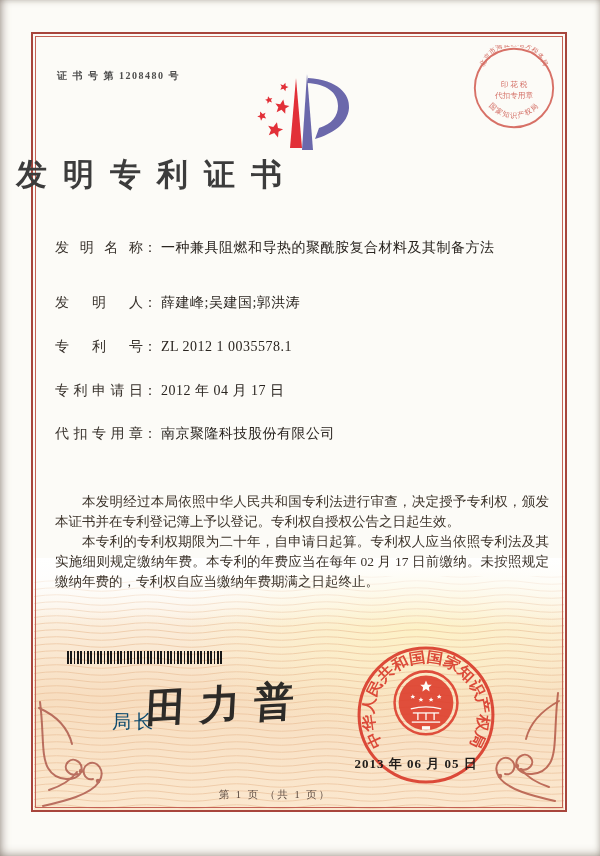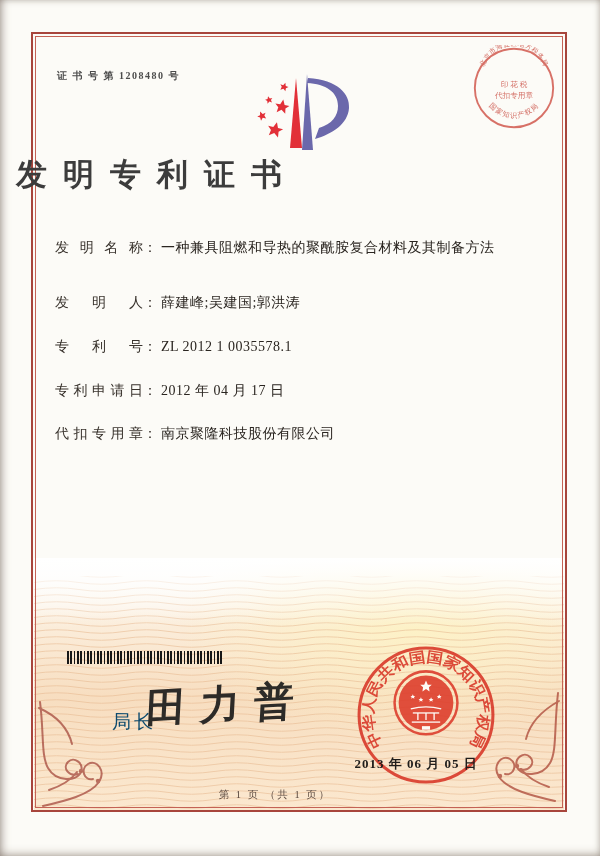--- a/index.html
+++ b/index.html
@@ -186,20 +186,22 @@
     <span class="flabel">专利号</span><span class="colon">：</span><span class="fvalue">ZL 2012 1 0035578.1</span>
   </div>
   <div class="field-row r4">
     <span class="flabel">专利申请日</span><span class="colon">：</span><span class="fvalue">2012 年 04 月 17 日</span>
   </div>
   <div class="field-row r5">
     <span class="flabel">代扣专用章</span><span class="colon">：</span><span class="fvalue">南京聚隆科技股份有限公司</span>
   </div>
 
   <div class="body-text">
+    <p>本发明经过本局依照中华人民共和国专利法进行审查，决定授予专利权，颁发本证书并在专利登记簿上予以登记。专利权自授权公告之日起生效。</p>
+    <p>本专利的专利权期限为二十年，自申请日起算。专利权人应当依照专利法及其实施细则规定缴纳年费。本专利的年费应当在每年 02 月 17 日前缴纳。未按照规定缴纳年费的，专利权自应当缴纳年费期满之日起终止。</p>
   </div>
 
   <div class="barcode"></div>
 
   <div class="sig-label">局长</div>
   <div class="sig-name">田力普</div>
 
   <svg class="big-seal" viewBox="0 0 140 140">
     <defs>
       <path id="seal-ring" d="M27.4,99.8 A52,52 0 1 1 112.6,99.8"></path>

